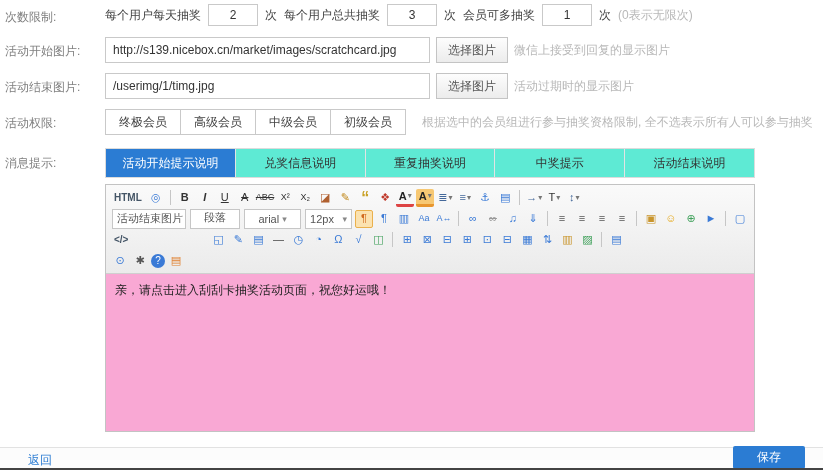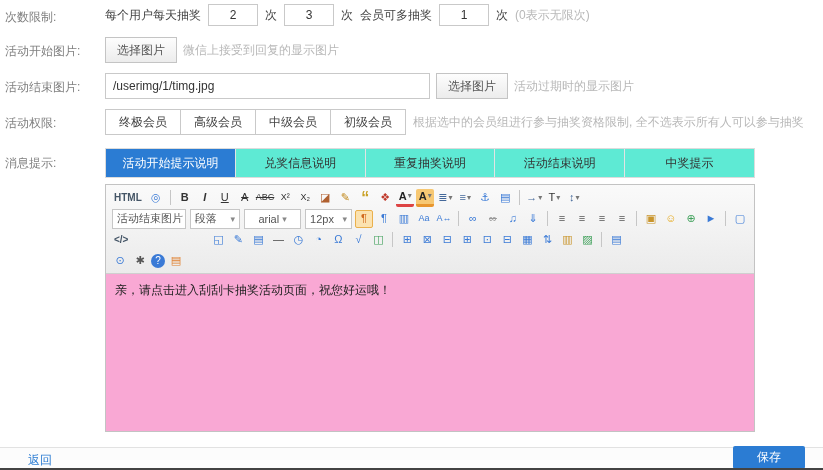--- a/index.html
+++ b/index.html
@@ -48,59 +48,61 @@
   .bottom-edge{position:absolute;bottom:0;left:0;width:823px;height:2px;background:#434343}
 </style>
 </head>
 <body>
 
 <div class="flabel" style="top:9px">次数限制:</div>
 <div class="row" style="top:3px;left:105px;height:24px">
   <span>每个用户每天抽奖</span>
   <input class="num" value="2" style="">
   <span>次</span>
+  <span>每个用户总共抽奖</span>
   <input class="num" value="3" style="">
   <span>次</span>
   <span>会员可多抽奖</span>
   <input class="num" value="1" style="">
   <span>次</span>
   <span class="hint">(0表示无限次)</span>
 </div>
 
 <div class="flabel" style="top:43px">活动开始图片:</div>
 <div class="row" style="top:36px;left:105px;height:28px;gap:6px">
+  <input class="url" value="http://s139.nicebox.cn/market/images/scratchcard.jpg" style="">
   <button class="pick-btn">选择图片</button>
   <span class="hint">微信上接受到回复的显示图片</span>
 </div>
 
 <div class="flabel" style="top:79px">活动结束图片:</div>
 <div class="row" style="top:72px;left:105px;height:28px;gap:6px">
   <input class="url" value="/userimg/1/timg.jpg" style="">
   <button class="pick-btn">选择图片</button>
   <span class="hint">活动过期时的显示图片</span>
 </div>
 
 <div class="flabel" style="top:115px">活动权限:</div>
-<div class="row" style="top:108px;left:106px;height:28px;gap:7px">
+<div class="row" style="top:108px;left:106px;height:28px;gap:16px">
   <span style="display:flex">
       <button class="member-btn">终极会员</button>
       <button class="member-btn">高级会员</button>
       <button class="member-btn">中级会员</button>
       <button class="member-btn">初级会员</button>
     </span>
   <span class="hint">根据选中的会员组进行参与抽奖资格限制, 全不选表示所有人可以参与抽奖</span>
 </div>
 
 <div class="flabel" style="top:155px">消息提示:</div>
 <div class="tabbar">
     <div class="tab active">活动开始提示说明</div>
     <div class="tab">兑奖信息说明</div>
     <div class="tab">重复抽奖说明</div>
+    <div class="tab">中奖提示</div>
     <div class="tab">活动结束说明</div>
-    <div class="tab">中奖提示</div>
   </div>
 
 <div class="editor">
   <div class="toolbar">
       <div class="tb-row">
         <span class="tb-btn htmlbtn">HTML</span>
         <span class="tb-btn" style="color: rgb(58, 122, 214);">◎</span>
         <span class="tb-sep"></span>
         <span class="tb-btn bold" style="color: rgb(51, 51, 51);">B</span>
         <span class="tb-btn it bold" style="color: rgb(51, 51, 51);">I</span>
@@ -122,21 +124,21 @@
         <span class="tb-sep"></span>
         <span class="tb-btn" style="color: rgb(68, 104, 154);">→<span class="mini-arrow">▾</span></span>
         <span class="tb-btn" style="color: rgb(51, 51, 51);">T<span class="mini-arrow">▾</span></span>
         <span class="tb-btn" style="color: rgb(68, 104, 154);">↕<span class="mini-arrow">▾</span></span>
       </div>
       <div class="tb-row">
         <span class="tb-dd" style="width: 86px;">
           <span>活动结束图片</span>
           <span class="dd-arrow">▾</span>
         </span>
-        <span class="tb-dd" style="width: 58px;">
+        <span class="tb-dd" style="width: 58px; flex-direction: column;">
           <span>段落</span>
           <span class="dd-arrow">▾</span>
         </span>
         <span class="tb-dd" style="width: 66px; justify-content: center;">
           <span>arial</span>
           <span class="dd-arrow">▾</span>
         </span>
         <span class="tb-dd" style="width: 54px;">
           <span>12px</span>
           <span class="dd-arrow">▾</span>

